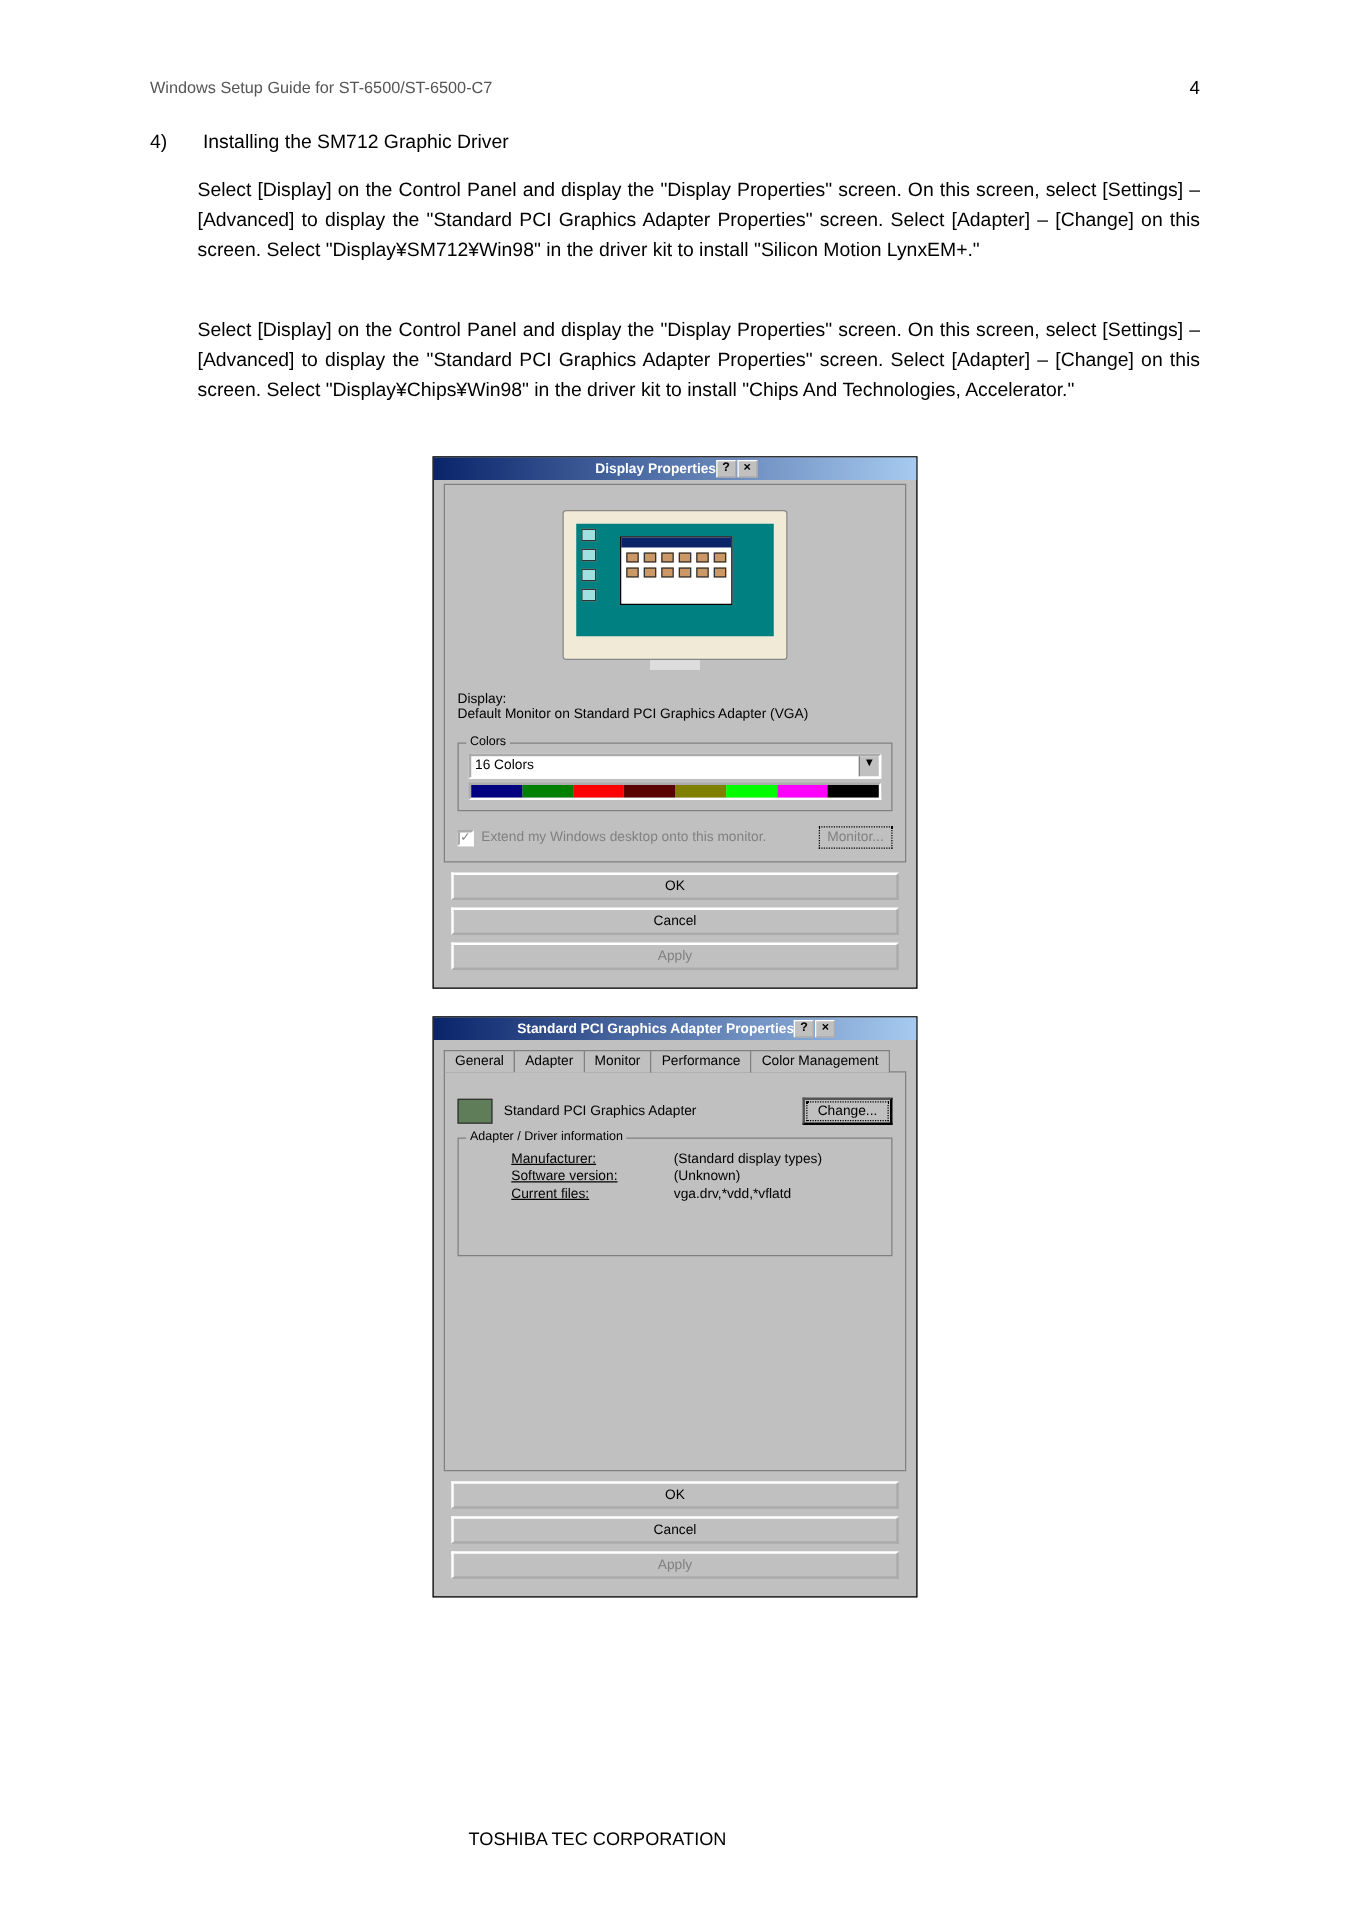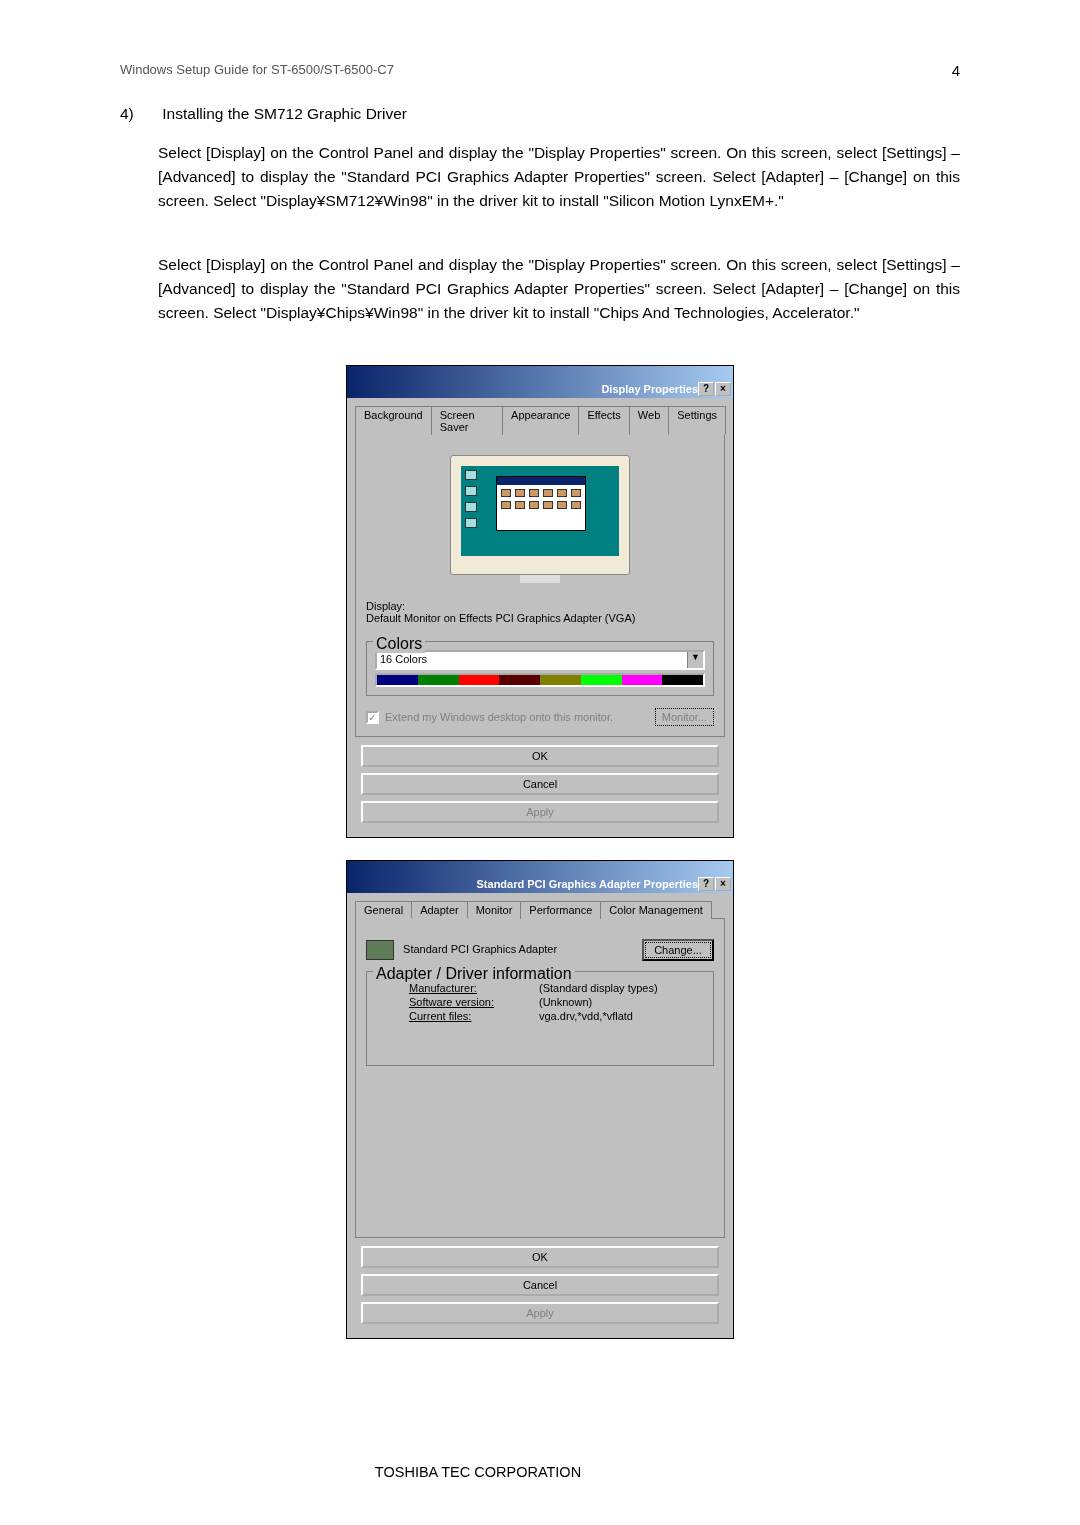--- a/index.html
+++ b/index.html
@@ -53,24 +53,24 @@
     border: 1px solid #000;
     background: #c0c0c0;
     font-family: Tahoma, Arial, sans-serif;
     font-size: 11px;
     margin-top: 0;
   }
   .dialog2 { margin-top: 22px; }
   .titlebar {
     background: linear-gradient(to right, #0a246a, #a6caf0);
     color: #fff;
-    padding: 16px 2px 2px 4px;
+    padding: 2px 2px 2px 4px;
     font-weight: bold;
     display: flex;
-    justify-content: flex-end;
+    justify-content: center;
     align-items: center;
   }
   .titlebar .tb-buttons { display: flex; gap: 1px; }
   .tb-btn {
     width: 16px; height: 14px;
     background: #c0c0c0;
     border: 1px outset #fff;
     font-size: 10px;
     text-align: center;
     line-height: 12px;
@@ -150,21 +150,21 @@
     border: 1px solid #808080;
     padding: 8px;
     position: relative;
     margin-top: 5px;
   }
   .group-box .legend {
     position: absolute;
     top: -7px; left: 6px;
     background: #c0c0c0;
     padding: 0 3px;
-    font-size: 16px;
+    font-size: 10px;
   }
   .two-col { display: flex; gap: 10px; }
   .two-col > div { flex: 1; }
   .combo {
     display: flex;
     border: 2px inset #fff;
     background: #fff;
     height: 20px;
   }
   .combo span { flex: 1; padding: 1px 3px; font-size: 11px; }
@@ -286,28 +286,20 @@
 
       <div class="dialog">
         <div class="titlebar">
           <span>Display Properties</span>
           <div class="tb-buttons">
             <div class="tb-btn">?</div>
             <div class="tb-btn">×</div>
           </div>
         </div>
         <div class="dialog-body">
-          <div class="tabs">
-            <div class="tab">Background</div>
-            <div class="tab">Screen Saver</div>
-            <div class="tab">Appearance</div>
-            <div class="tab">Effects</div>
-            <div class="tab">Web</div>
-            <div class="tab active">Settings</div>
-          </div>
           <div class="tab-pane">
             <div class="monitor-preview">
               <div class="monitor-outer">
                 <div class="monitor-screen">
                   <div class="desk-ico" style="top:4px;left:4px;"></div>
                   <div class="desk-ico" style="top:20px;left:4px;"></div>
                   <div class="desk-ico" style="top:36px;left:4px;"></div>
                   <div class="desk-ico" style="top:52px;left:4px;"></div>
                   <div class="mini-window">
                     <div class="mini-title"></div>
@@ -324,21 +316,21 @@
                         <div class="mini-ico"></div>
                         <div class="mini-ico"></div>
                         <div class="mini-ico"></div>
                     </div>
                   </div>
                 </div>
               </div>
               <div class="monitor-stand"></div>
             </div>
             <div class="display-label">Display:</div>
-            <div class="display-info">Default Monitor on Effects PCI Graphics Adapter (VGA)</div>
+            <div class="display-info">Default Monitor on Standard PCI Graphics Adapter (VGA)</div>
 
             <div class="two-col">
               <div class="group-box">
                 <div class="legend">Colors</div>
                 <div class="combo">
                   <span>16 Colors</span>
                   <div class="arrow">▼</div>
                 </div>
                 <div class="color-strip">
                   <div style="background:#000080;"></div>

